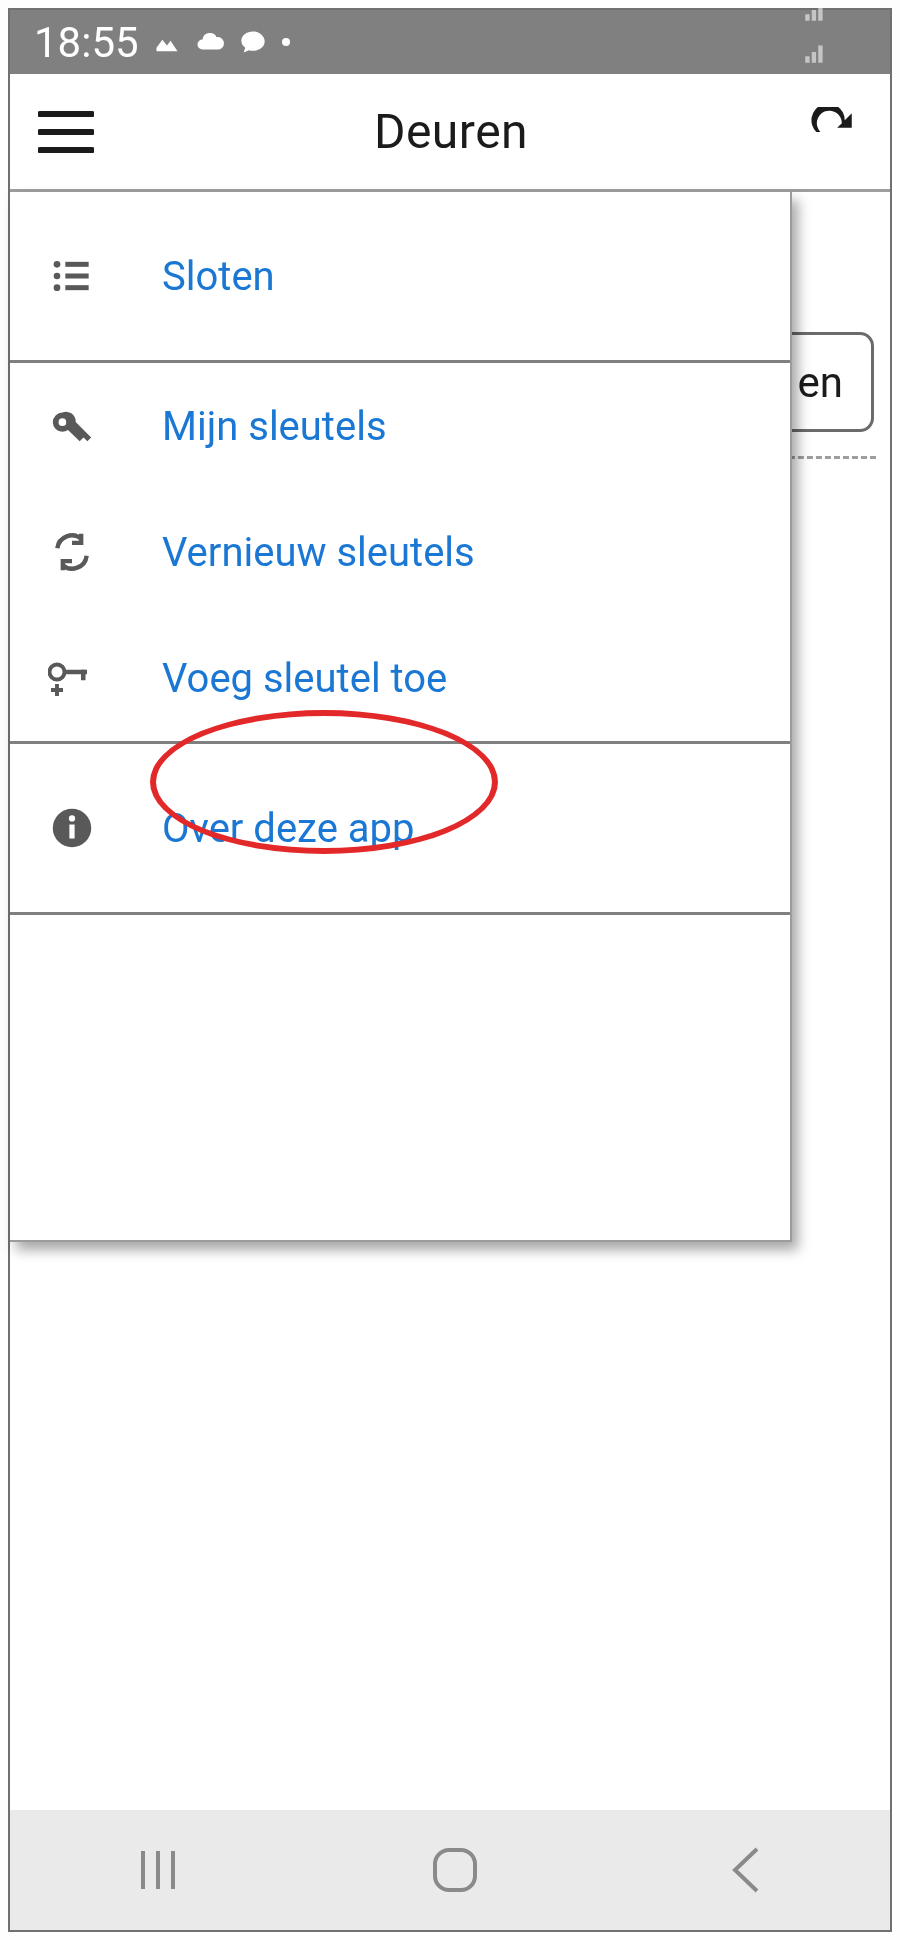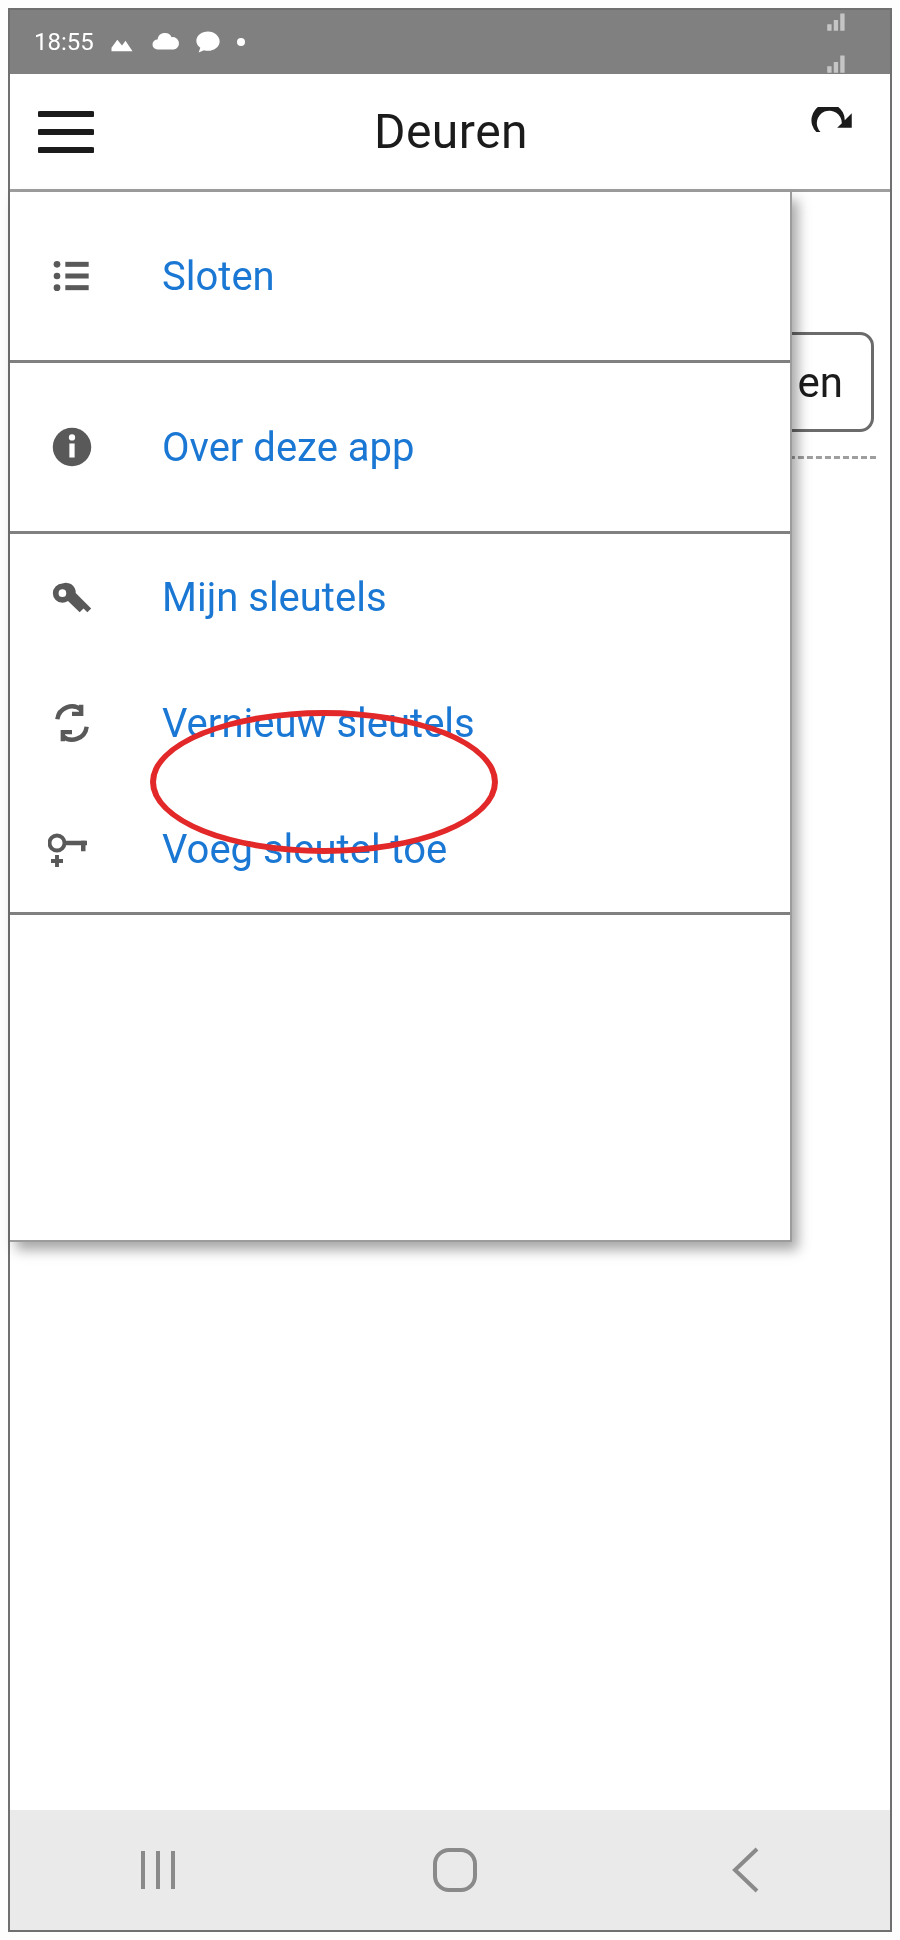--- a/index.html
+++ b/index.html
@@ -23,21 +23,21 @@
 
   
   .status-bar {
     height: 64px;
     background: #808080;
     color: #ffffff;
     display: flex;
     align-items: center;
     justify-content: space-between;
     padding: 0 24px;
-    font-size: 24px;
+    font-size: 42px;
     font-weight: 400;
   }
   .status-left, .status-right {
     display: flex;
     align-items: center;
     gap: 14px;
   }
   .status-right { gap: 16px; flex-direction: column; }
   .status-ic { display:inline-flex; align-items:center; justify-content:center; }
   .status-ic svg { fill:#fff; }
@@ -237,33 +237,20 @@
                 <rect x="8" y="10.5" width="14" height="3"></rect>
                 <circle cx="3" cy="19" r="2"></circle>
                 <rect x="8" y="17.5" width="14" height="3"></rect>
               </svg>
           </span>
           <span>Sloten</span>
         </div>
       </div>
 
       <div class="drawer-section">
-        <div class="drawer-item" style="height:168px;">
-          <span class="ic">
-            <svg width="42" height="42" viewBox="0 0 24 24">
-                <circle cx="12" cy="12" r="11"></circle>
-                <rect x="10.5" y="10" width="3" height="8" fill="#fff"></rect>
-                <circle cx="12" cy="6.5" r="1.8" fill="#fff"></circle>
-              </svg>
-          </span>
-          <span>Over deze app</span>
-        </div>
-      </div>
-
-      <div class="drawer-section">
         <div class="drawer-item">
           <span class="ic">
             <svg width="46" height="46" viewBox="0 0 24 24">
                 <path d="M7 5a5 5 0 100 10 5 5 0 002.9-.93L16 20l2-2 2 2 2-2-8.07-8.07A5 5 0 007 5zm0 3a2 2 0 110 4 2 2 0 010-4z"></path>
               </svg>
           </span>
           <span>Mijn sleutels</span>
         </div>
         <div class="drawer-item">
           <span class="ic stroke">
@@ -280,20 +267,33 @@
                 <circle cx="6" cy="8" r="5" fill="none" stroke="#595959" stroke-width="2.6"></circle>
                 <rect x="10" y="6.5" width="16" height="3"></rect>
                 <rect x="22" y="6.5" width="3" height="7"></rect>
                 <path d="M6 16v8M2 20h8" stroke="#595959" stroke-width="2.6"></path>
               </svg>
           </span>
           <span>Voeg sleutel toe</span>
         </div>
       </div>
 
+      <div class="drawer-section">
+        <div class="drawer-item" style="height:168px;">
+          <span class="ic">
+            <svg width="42" height="42" viewBox="0 0 24 24">
+                <circle cx="12" cy="12" r="11"></circle>
+                <rect x="10.5" y="10" width="3" height="8" fill="#fff"></rect>
+                <circle cx="12" cy="6.5" r="1.8" fill="#fff"></circle>
+              </svg>
+          </span>
+          <span>Over deze app</span>
+        </div>
+      </div>
+
       <div class="red-ellipse"></div>
     </div>
   </div>
 
   <div class="nav-bar">
     <span class="nav-btn">
       <svg width="54" height="54" viewBox="0 0 54 54" stroke-width="4">
         <line x1="12" y1="8" x2="12" y2="46"></line>
         <line x1="27" y1="8" x2="27" y2="46"></line>
         <line x1="42" y1="8" x2="42" y2="46"></line>

